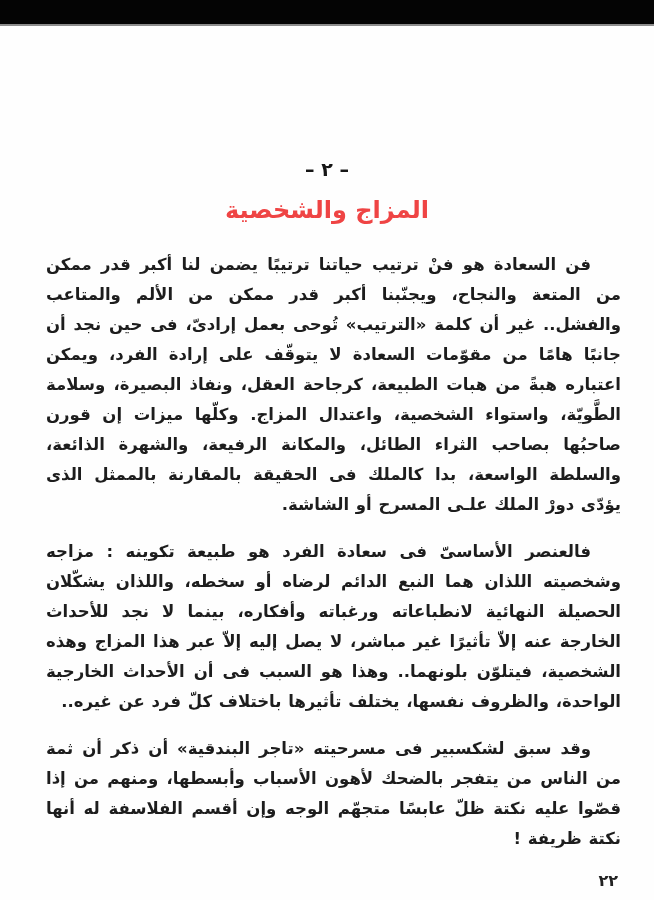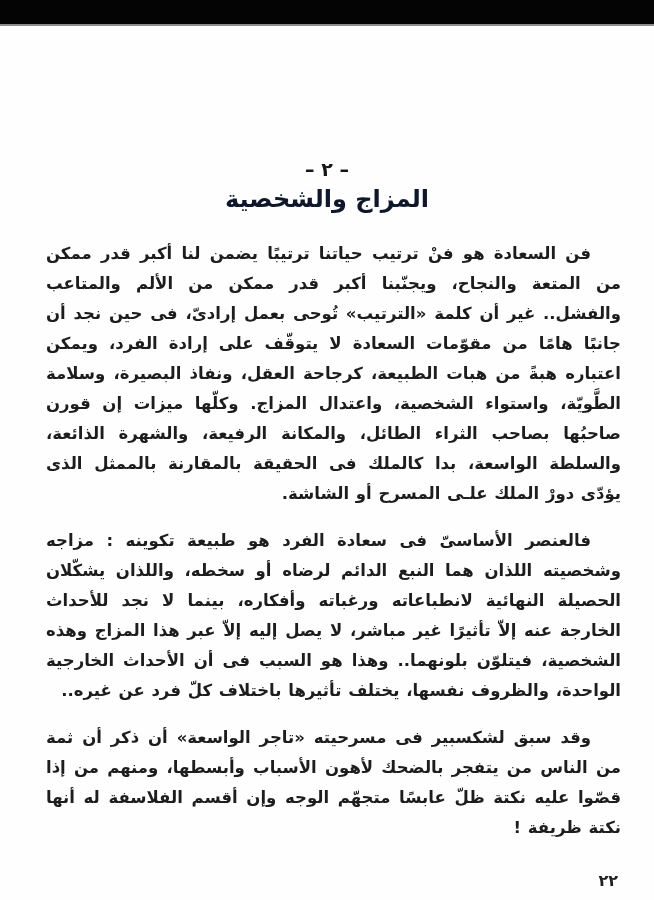--- a/index.html
+++ b/index.html
@@ -34,25 +34,25 @@
   }
   .chapter-num {
     margin-top: 132px;
     text-align: center;
     font-size: 19px;
     font-weight: bold;
     letter-spacing: 4px;
     color: #161616;
   }
   .title {
-    margin: 5px 0 0 0;
+    margin: 16px 0 0 0;
     text-align: center;
     font-size: 24px;
     font-weight: bold;
-    color: #0f172a;
+    color: #ef4444;
   }
   .body-text {
     margin: 26px 33px 0 46px;
   }
   .para {
     direction: rtl;
     text-align: justify;
     text-indent: 30px;
     font-size: 16.5px;
     font-weight: bold;
@@ -86,17 +86,17 @@
 <div class="scan-bar"></div>
 
 <main class="page">
   <div class="chapter-num">– ٢ –</div>
 
   <h1 class="title">المزاج والشخصية</h1>
 
   <div class="body-text">
     <p class="para">فن السعادة هو فنْ ترتيب حياتنا ترتيبًا يضمن لنا أكبر قدر ممكن من المتعة والنجاح، ويجنّبنا أكبر قدر ممكن من الألم والمتاعب والفشل.. غير أن كلمة «الترتيب» تُوحى بعمل إرادىّ، فى حين نجد أن جانبًا هامًا من مقوّمات السعادة لا يتوقّف على إرادة الفرد، ويمكن اعتباره هبةً من هبات الطبيعة، كرجاحة العقل، ونفاذ البصيرة، وسلامة الطَّويّة، واستواء الشخصية، واعتدال المزاج. وكلّها ميزات إن قورن صاحبُها بصاحب الثراء الطائل، والمكانة الرفيعة، والشهرة الذائعة، والسلطة الواسعة، بدا كالملك فى الحقيقة بالمقارنة بالممثل الذى يؤدّى دورْ الملك علـى المسرح أو الشاشة.</p>
     <p class="para">فالعنصر الأساسىّ فى سعادة الفرد هو طبيعة تكوينه : مزاجه وشخصيته اللذان هما النبع الدائم لرضاه أو سخطه، واللذان يشكّلان الحصيلة النهائية لانطباعاته ورغباته وأفكاره، بينما لا نجد للأحداث الخارجة عنه إلاّ تأثيرًا غير مباشر، لا يصل إليه إلاّ عبر هذا المزاج وهذه الشخصية، فيتلوّن بلونهما.. وهذا هو السبب فى أن الأحداث الخارجية الواحدة، والظروف نفسها، يختلف تأثيرها باختلاف كلّ فرد عن غيره..</p>
-    <p class="para">وقد سبق لشكسبير فى مسرحيته «تاجر الواسعة» أن ذكر أن ثمة من الناس من يتفجر بالضحك لأهون الأسباب وأبسطها، ومنهم من إذا قصّوا عليه نكتة ظلّ عابسًا متجهّم الوجه وإن أقسم الفلاسفة له أنها نكتة ظريفة !</p>
+    <p class="para">وقد سبق لشكسبير فى مسرحيته «تاجر البندقية» أن ذكر أن ثمة من الناس من يتفجر بالضحك لأهون الأسباب وأبسطها، ومنهم من إذا قصّوا عليه نكتة ظلّ عابسًا متجهّم الوجه وإن أقسم الفلاسفة له أنها نكتة ظريفة !</p>
   </div>
 
   <div class="page-num">٢٢</div>
 </main>
 
 </body></html>

